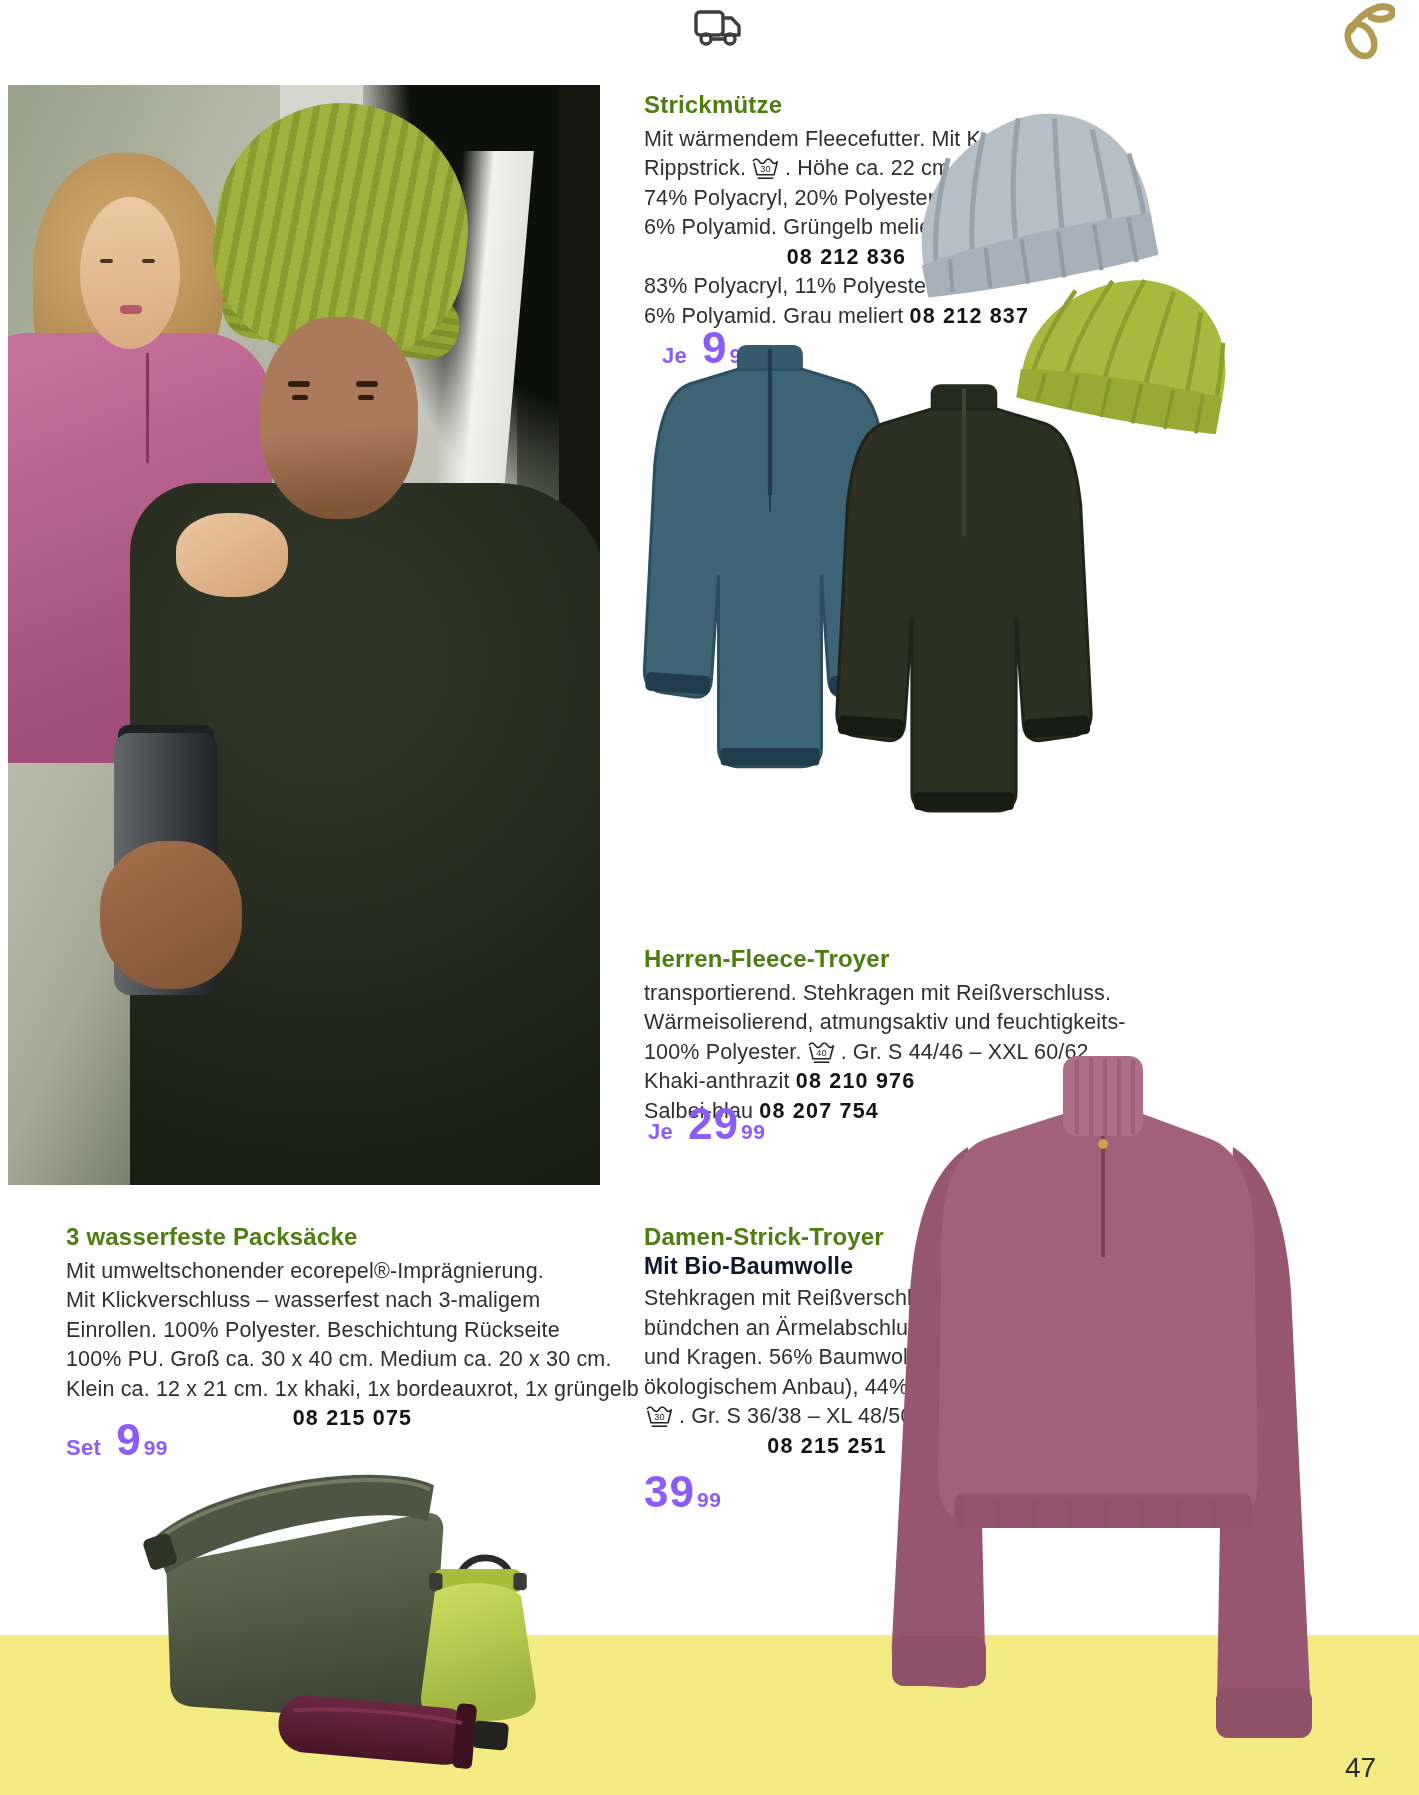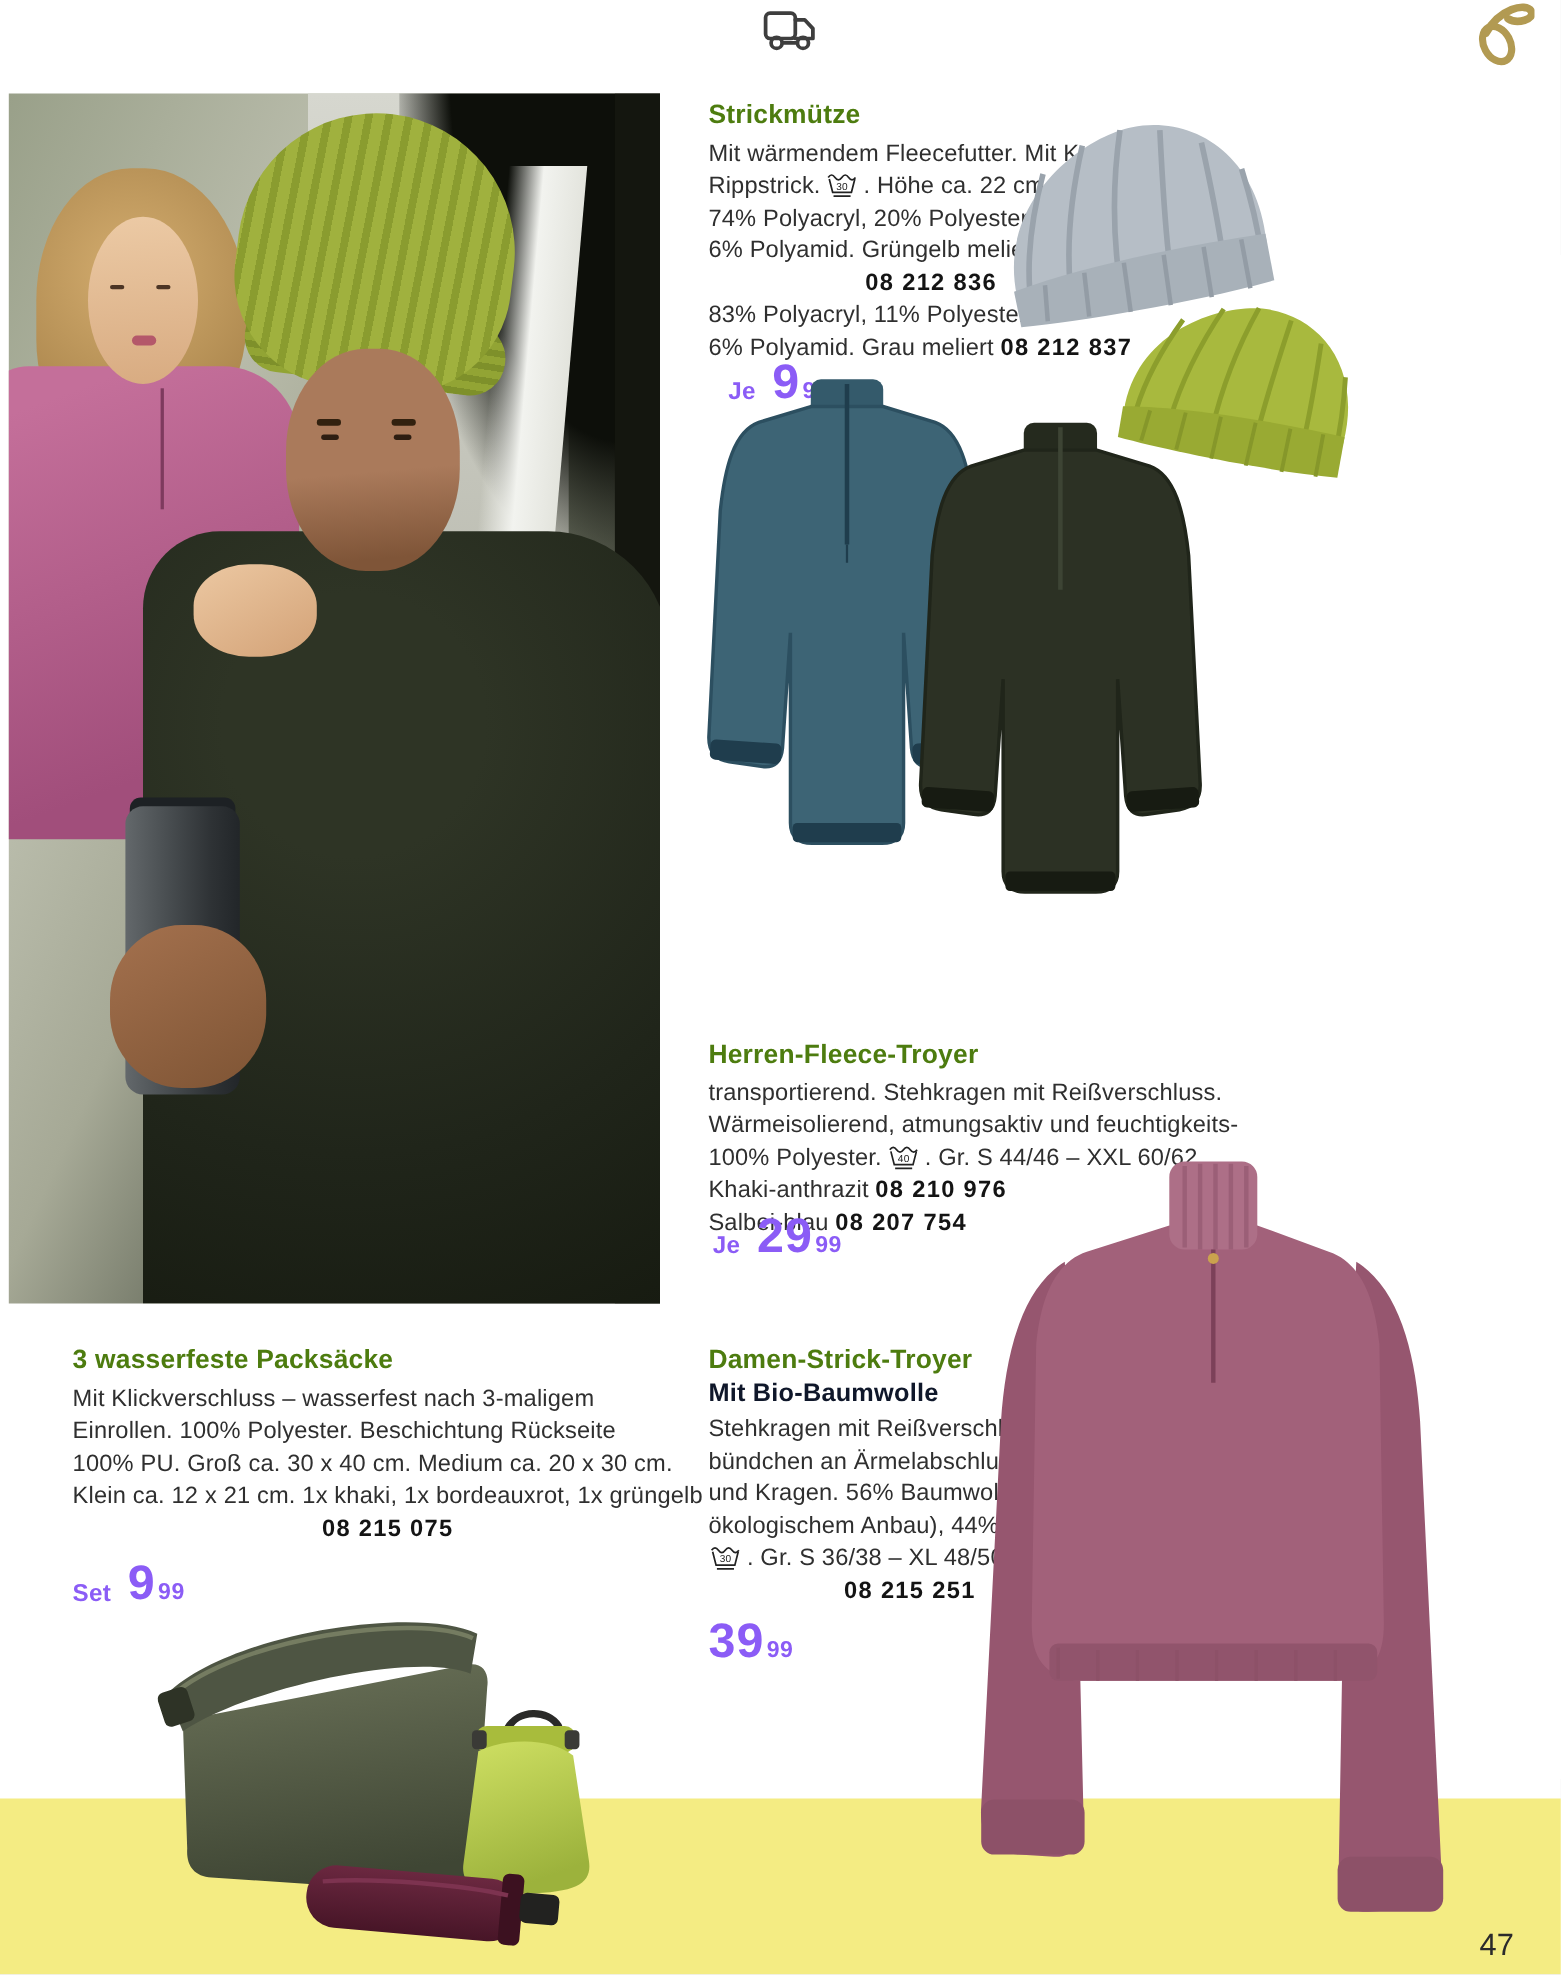--- a/index.html
+++ b/index.html
@@ -250,20 +250,21 @@
     </span>
   </div>
   <div class="abs price" style="left:648px;top:1102px;">
     <span class="prefix">Je</span>
     <span class="euros">29</span>
     <span class="cents">99</span>
   </div>
 
   <div class="abs pblock" style="left:66px;top:1222px;">
     <div class="ptitle">3 wasserfeste Packsäcke</div>
+    <span class="pline">Mit umweltschonender ecorepel®-Imprägnierung.</span>
     <span class="pline">Mit Klickverschluss – wasserfest nach 3-maligem</span>
     <span class="pline">Einrollen. 100% Polyester. Beschichtung Rückseite</span>
     <span class="pline">100% PU. Groß ca. 30 x 40 cm. Medium ca. 20 x 30 cm.</span>
     <span class="pline">Klein ca. 12 x 21 cm. 1x khaki, 1x bordeauxrot, 1x grüngelb</span>
     <span class="pline art">08 215 075</span>
   </div>
   <div class="abs price" style="left:66px;top:1418px;">
     <span class="prefix">Set</span>
     <span class="euros">9</span>
     <span class="cents">99</span>

